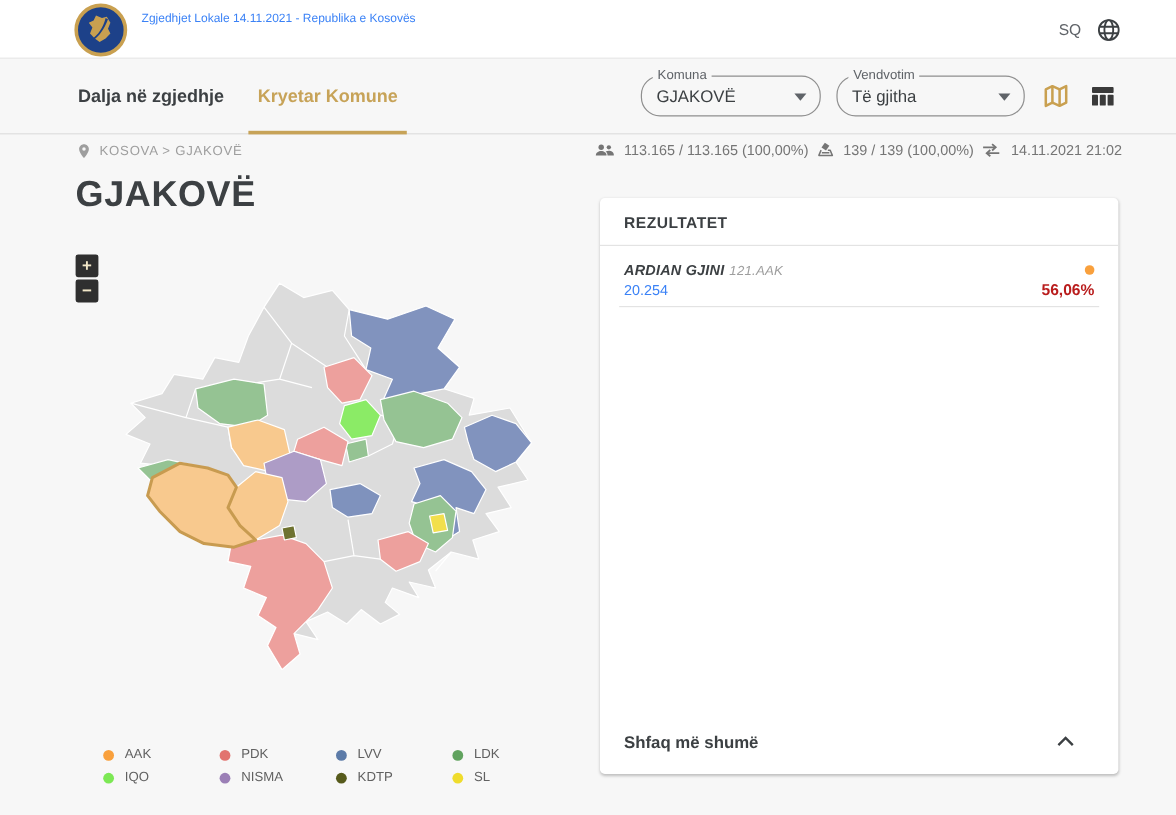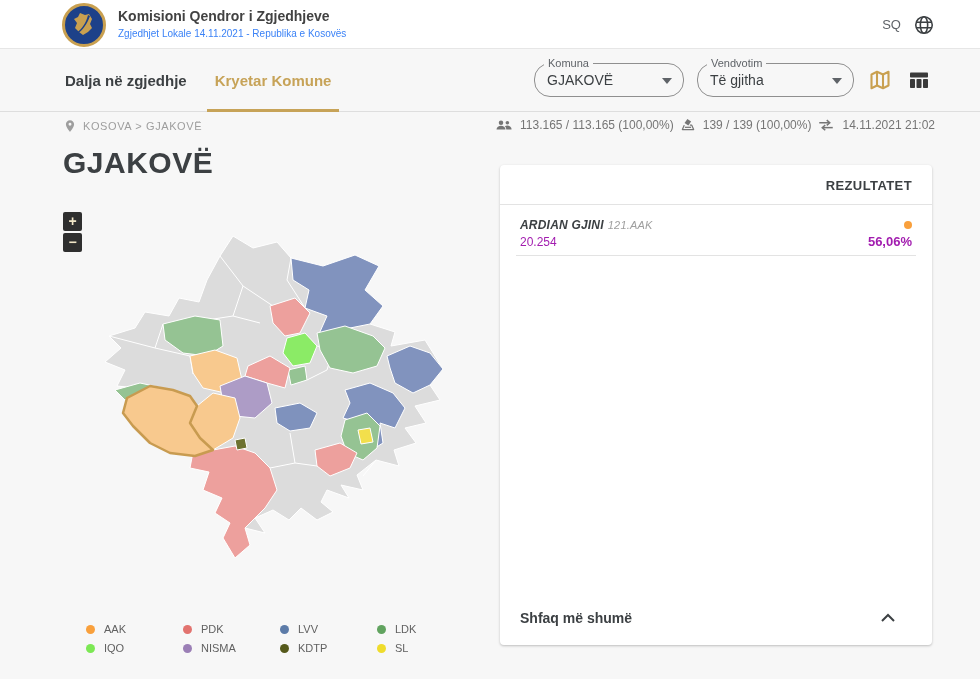--- a/index.html
+++ b/index.html
@@ -42,50 +42,49 @@
   
   .zoom-controls { position:absolute; left:63px; top:212px; display:flex; flex-direction:column; gap:2px; }
   .zoom-btn { width:19px; height:19px; background:#2f2f2f; color:#f2e7c8; border-radius:2px; font-size:14px; line-height:18px; text-align:center; cursor:pointer; font-weight:bold; }
   .map-wrap { position:absolute; left:95px; top:228px; width:370px; height:340px; }
   .legend { position:absolute; left:86px; top:623px; display:grid; grid-template-columns:repeat(4,97px); row-gap:7px; }
   .legend-item { display:flex; align-items:center; gap:9px; }
   .legend-dot { width:9px; height:9px; border-radius:50%; }
   .legend-label { font-size:11px; color:#616161; }
 
   
-  .card { position:absolute; left:500px; top:165px; width:432px; height:480px; background:#fff; border-radius:4px; box-shadow:0 1px 3px rgba(0,0,0,.14), 0 1px 2px rgba(0,0,0,.10);text-align:right; }
+  .card { position:absolute; left:500px; top:165px; width:432px; height:480px; background:#fff; border-radius:4px; box-shadow:0 1px 3px rgba(0,0,0,.14), 0 1px 2px rgba(0,0,0,.10); }
   .card-header { padding:13px 20px 11px; border-bottom:1px solid #e3e3e3; }
   .card-title { font-size:13px; font-weight:bold; color:#3c4043; letter-spacing:.4px; }
   .rows { margin-top:6px; }
   .rrow { margin:0 16px; padding:7px 4px 6px; border-bottom:1px solid #e3e3e3; }
   .rrow-line1 { display:flex; align-items:center; justify-content:space-between; }
   .rrow-name { font-size:12px; font-weight:bold; color:#3c4043; letter-spacing:.2px;font-style:italic; }
   .rrow-party { font-size:11px; color:#9e9e9e; font-weight:normal; margin-left:4px; }
   .rrow-dot { width:8px; height:8px; border-radius:50%; }
   .rrow-line2 { display:flex; align-items:baseline; justify-content:space-between; margin-top:2px; }
-  .rrow-votes { font-size:12px; color:#a21caf; }
-  .rrow-pct { font-size:13px; font-weight:bold; color:#a21caf; }
+  .rrow-votes { font-size:12px; color:#3b82f6; }
+  .rrow-pct { font-size:13px; font-weight:bold; color:#b91c1c; }
   .card-footer { position:absolute; left:0; right:16px; bottom:0; padding:17px 20px 19px; display:flex; align-items:center; justify-content:space-between; cursor:pointer; }
   .footer-label { font-size:14px; font-weight:bold; color:#3c4043; }
   svg { display:block; }
 </style>
 </head>
 <body>
 
 <div class="page">
 
   <div class="header">
     <div class="logo">
       <svg width="30" height="30" viewBox="0 0 30 30">
         <path d="M11,3 L16,5 L20,4 L23,9 L21,14 L23,18 L19,22 L14,25 L10,22 L6,18 L8,13 L5,9 L9,7 Z" fill="#c9a050"></path>
         <path d="M8,24 C14,20 18,14 21,6 L19,5 C17,13 13,19 7,23 Z" fill="#1d4189"></path>
       </svg>
     </div>
     <div class="header-titles">
-      <div class="header-title">Komisioni Qendror i Zgjedhjeve</div>
       <div class="header-subtitle">Zgjedhjet Lokale 14.11.2021 - Republika e Kosovës</div>
     </div>
     <div class="header-right">
       <span class="lang">SQ</span>
       <span class="icon-btn">
         <svg width="22" height="22" viewBox="0 0 24 24" fill="none" stroke="#3c4043" stroke-width="1.7">
           <circle cx="12" cy="12" r="9"></circle>
           <ellipse cx="12" cy="12" rx="4" ry="9"></ellipse>
           <line x1="3.5" y1="9" x2="20.5" y2="9"></line>
           <line x1="3.5" y1="15" x2="20.5" y2="15"></line>

